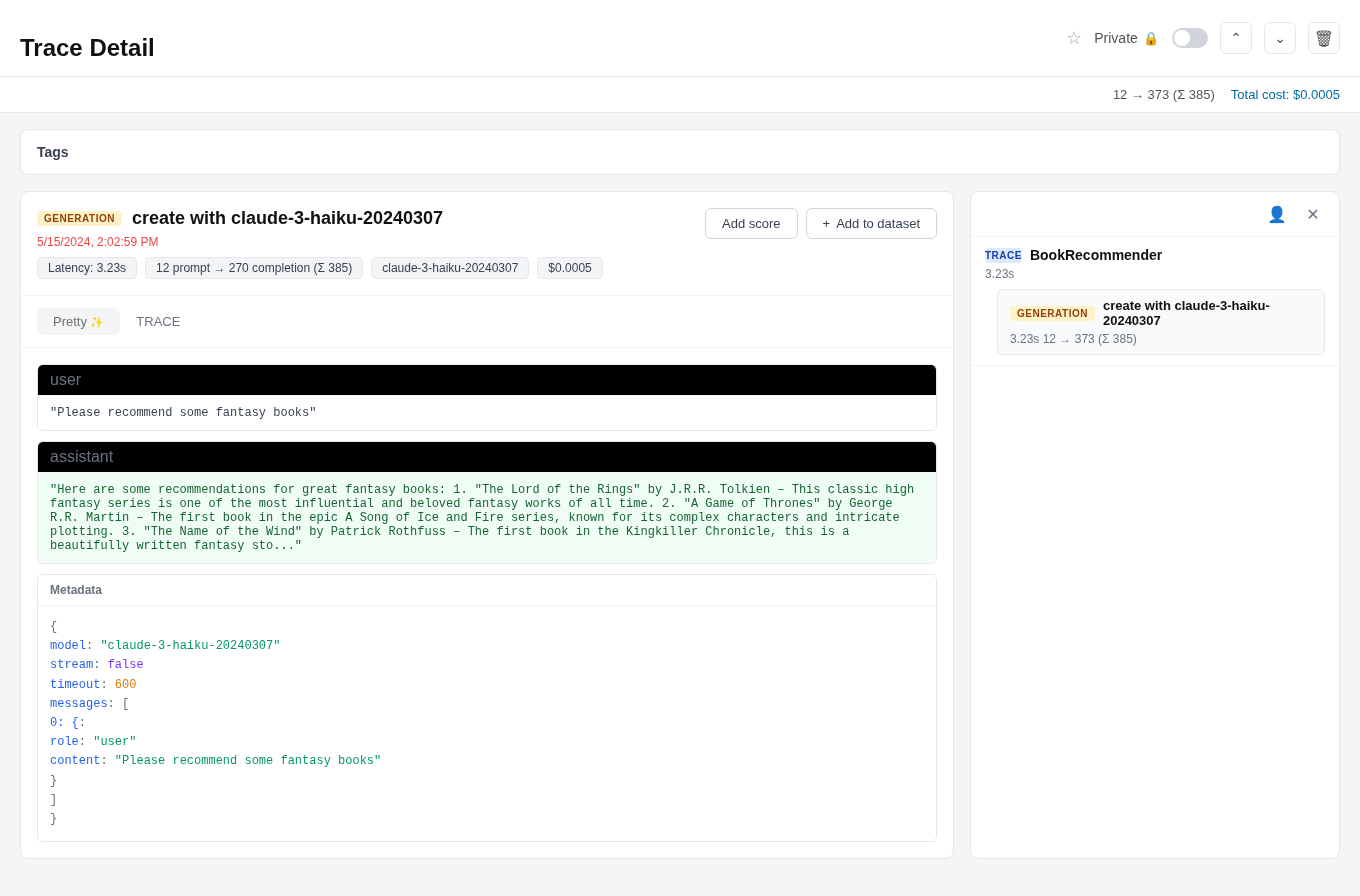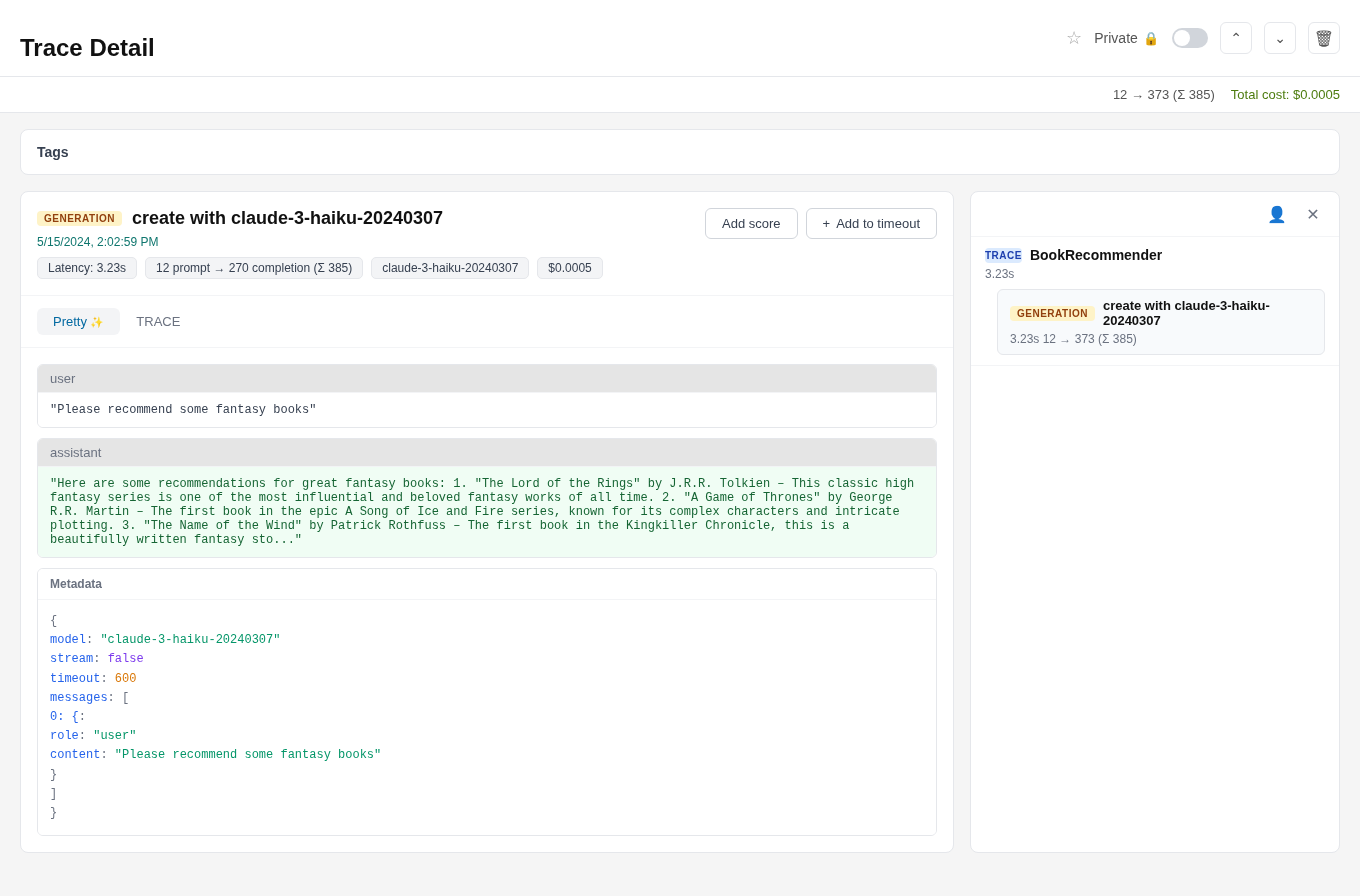--- a/index.html
+++ b/index.html
@@ -29,21 +29,21 @@
     .delete-btn {
       width: 32px; height: 32px; border: 1px solid #e5e7eb; background: #fff; border-radius: 6px;
       cursor: pointer; display: flex; align-items: center; justify-content: center; font-size: 16px; color: #555;
     }
 
     .subheader {
       display: flex; align-items: center; gap: 16px;
       padding: 10px 20px; background: #fff; border-bottom: 1px solid #e5e7eb; justify-content: flex-end;
     }
     .token-info { font-size: 13px; color: #555; }
-    .cost-info { font-size: 13px; color: #4d7c0f; }
+    .cost-info { font-size: 13px; color: #0369a1; }
 
     .tags-section {
       margin: 16px 20px; background: #fff; border: 1px solid #e5e7eb; border-radius: 8px; padding: 14px 16px;
     }
     .tags-title { font-size: 14px; font-weight: 600; color: #374151; }
 
     .main-content {
       display: flex; gap: 0; margin: 0 20px 16px;
     }
 
@@ -62,21 +62,21 @@
     }
     .generation-header-left {}
     .generation-header-title {
       display: flex; align-items: center; gap: 10px; margin-bottom: 6px;
     }
     .gen-badge {
       background: #fef3c7; color: #92400e; font-size: 10px; font-weight: 700;
       padding: 2px 7px; border-radius: 4px; letter-spacing: 0.5px;
     }
     .gen-title { font-size: 18px; font-weight: 700; color: #111; }
-    .gen-datetime { font-size: 12px; color: #0f766e; margin-bottom: 8px; }
+    .gen-datetime { font-size: 12px; color: #ef4444; margin-bottom: 8px; }
     .gen-meta-tags { display: flex; gap: 8px; flex-wrap: wrap; }
     .meta-tag {
       background: #f3f4f6; border: 1px solid #e5e7eb; border-radius: 5px;
       padding: 3px 10px; font-size: 12px; color: #374151;
     }
 
     .generation-header-right { display: flex; gap: 8px; align-items: center; }
     .add-score-btn {
       padding: 7px 16px; border: 1px solid #d1d5db; background: #fff; border-radius: 6px;
       font-size: 13px; font-weight: 500; cursor: pointer; color: #374151;
@@ -86,31 +86,31 @@
       font-size: 13px; font-weight: 500; cursor: pointer; color: #374151;
       display: flex; align-items: center; gap: 6px;
     }
 
     .view-tabs {
       display: flex; gap: 0; padding: 12px 16px; border-bottom: 1px solid #f3f4f6;
     }
     .view-tab {
       padding: 6px 16px; border-radius: 6px; font-size: 13px; cursor: pointer; font-weight: 500;
     }
-    .view-tab.active { background: #f3f4f6; color: #0369a1; }
+    .view-tab.active { background: #f3f4f6; color: #737373; }
     .view-tab.inactive { color: #6b7280; }
     .sparkle { font-size: 11px; }
 
     .content-area { padding: 16px; }
 
     .message-block {
       border: 1px solid #e5e7eb; border-radius: 6px; overflow: hidden; margin-bottom: 10px;
     }
     .message-role {
-      padding: 6px 12px; font-size: 13px; color: #6b7280; background: #e5e5e5;
+      padding: 6px 12px; font-size: 16px; color: #6b7280; background: #000000;
       border-bottom: 1px solid #f3f4f6; font-weight: 500;
     }
     .message-content {
       padding: 10px 12px; font-family: 'Courier New', monospace; font-size: 12px;
       color: #374151; background: #fff;
     }
     .message-block.assistant .message-content {
       background: #f0fdf4; color: #166534;
     }
 
@@ -205,21 +205,21 @@
           <span class="meta-tag">Latency: 3.23s</span>
           <span class="meta-tag">12 prompt → 270 completion (Σ 385)</span>
           <span class="meta-tag">claude-3-haiku-20240307</span>
           <span class="meta-tag">$0.0005</span>
         </div>
       </div>
       <div class="generation-header-right">
         <button class="add-score-btn">Add score</button>
         <button class="add-dataset-btn">
           <span>+</span>
-          <span>Add to timeout</span>
+          <span>Add to dataset</span>
         </button>
       </div>
     </div>
 
     <div class="view-tabs">
       <div class="view-tab active">
         <span>Pretty</span>
         <span class="sparkle">✨</span>
       </div>
       <div class="view-tab inactive">TRACE</div>

